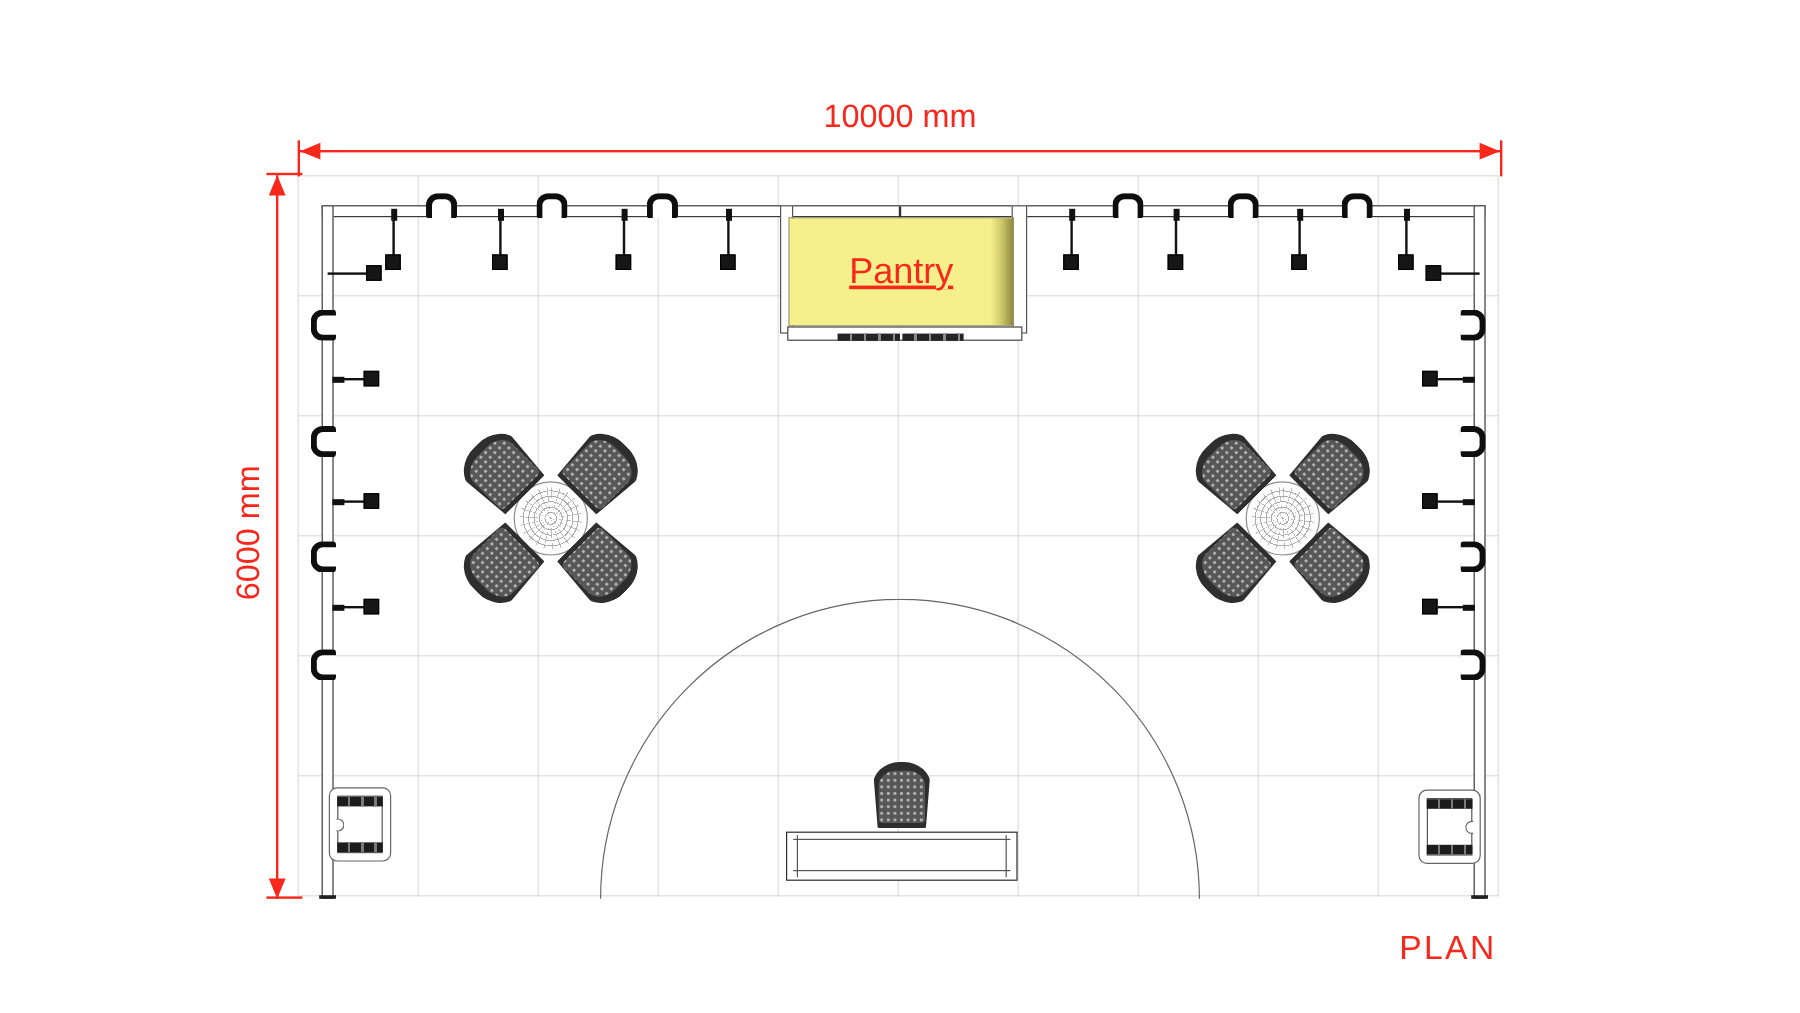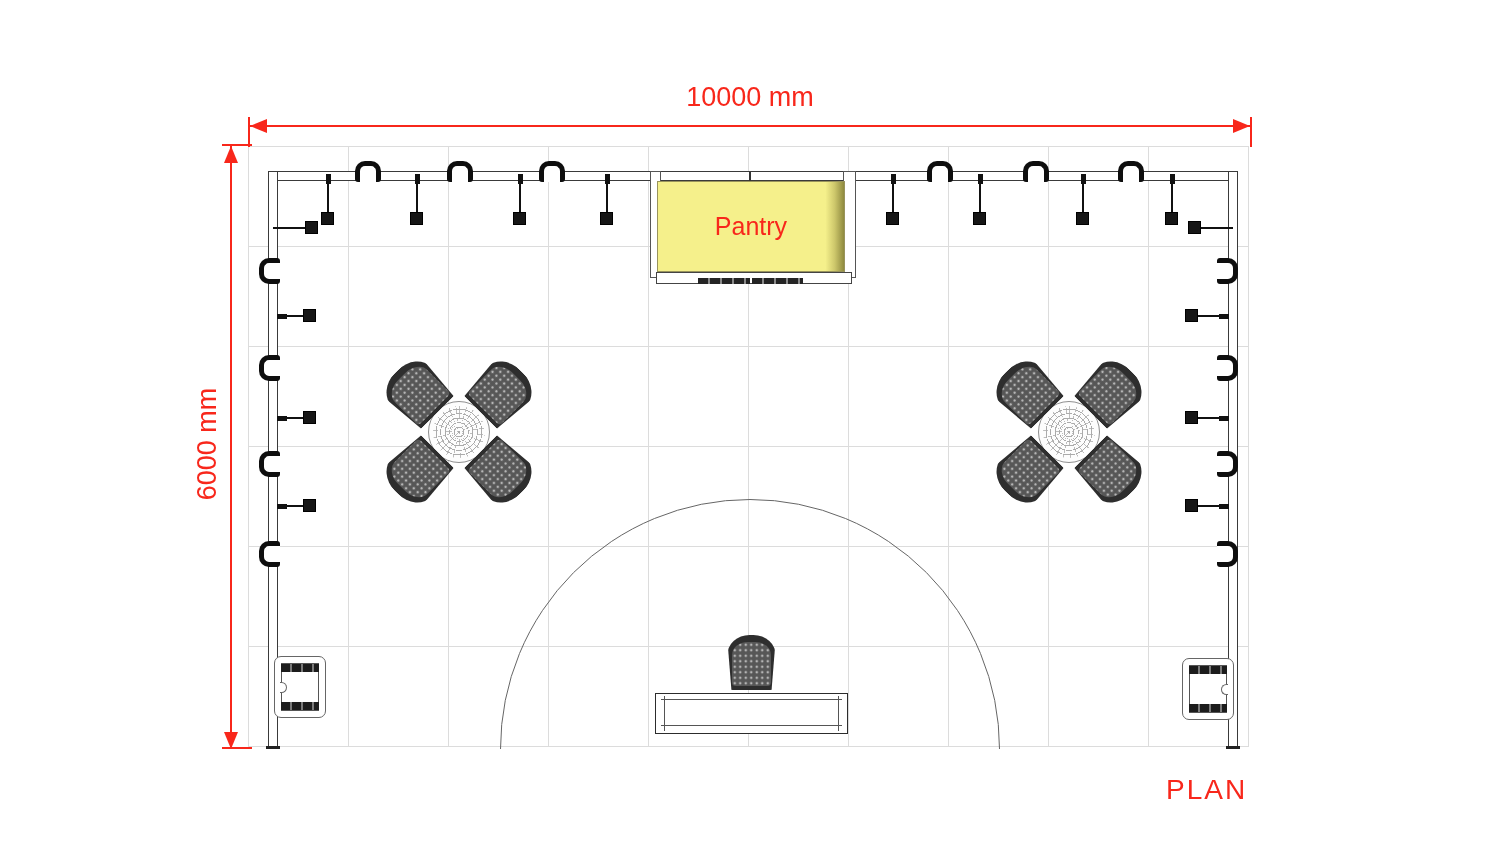--- a/index.html
+++ b/index.html
@@ -45,21 +45,21 @@
   #wall-cap-left{left:266px;top:730px;}
   #wall-cap-right{left:1226px;top:730px;}
 
   
   .post{background:#fff;border:1.5px solid #555;z-index:4;}
   #pantry-post-left{left:650px;top:155px;width:11px;height:107px;}
   #pantry-post-right{left:843px;top:155px;width:13px;height:107px;}
   #pantry{left:657px;top:165px;width:188px;height:91px;z-index:4;
       background:linear-gradient(90deg,#f5f08b 0%,#f5f08b 90%,#cdc76b 95%,#8f8a3f 100%);
       border:1px solid #99945c;display:flex;align-items:center;justify-content:center;}
-  #pantry-label{font-size:25px;}
+  #pantry-label{font-size:30px;text-decoration:underline;}
   #pantry-tick{left:749px;top:156px;width:2px;height:9px;background:#333;z-index:4;}
   #pantry-counter{left:656px;top:256px;width:196px;height:12px;background:#fff;
       border:1.3px solid #444;z-index:4;}
   .counter-bar{background:#242424;height:6px;z-index:4;
       background-image:repeating-linear-gradient(90deg,transparent 0 10px,#8a8a8a 10px 12px);}
   #counter-bar-1{left:698px;top:262px;width:52px;}
   #counter-bar-2{left:752px;top:262px;width:51px;}
 
   
   .spot{background:#fff;border:5px solid #0e0e0e;z-index:4;}

